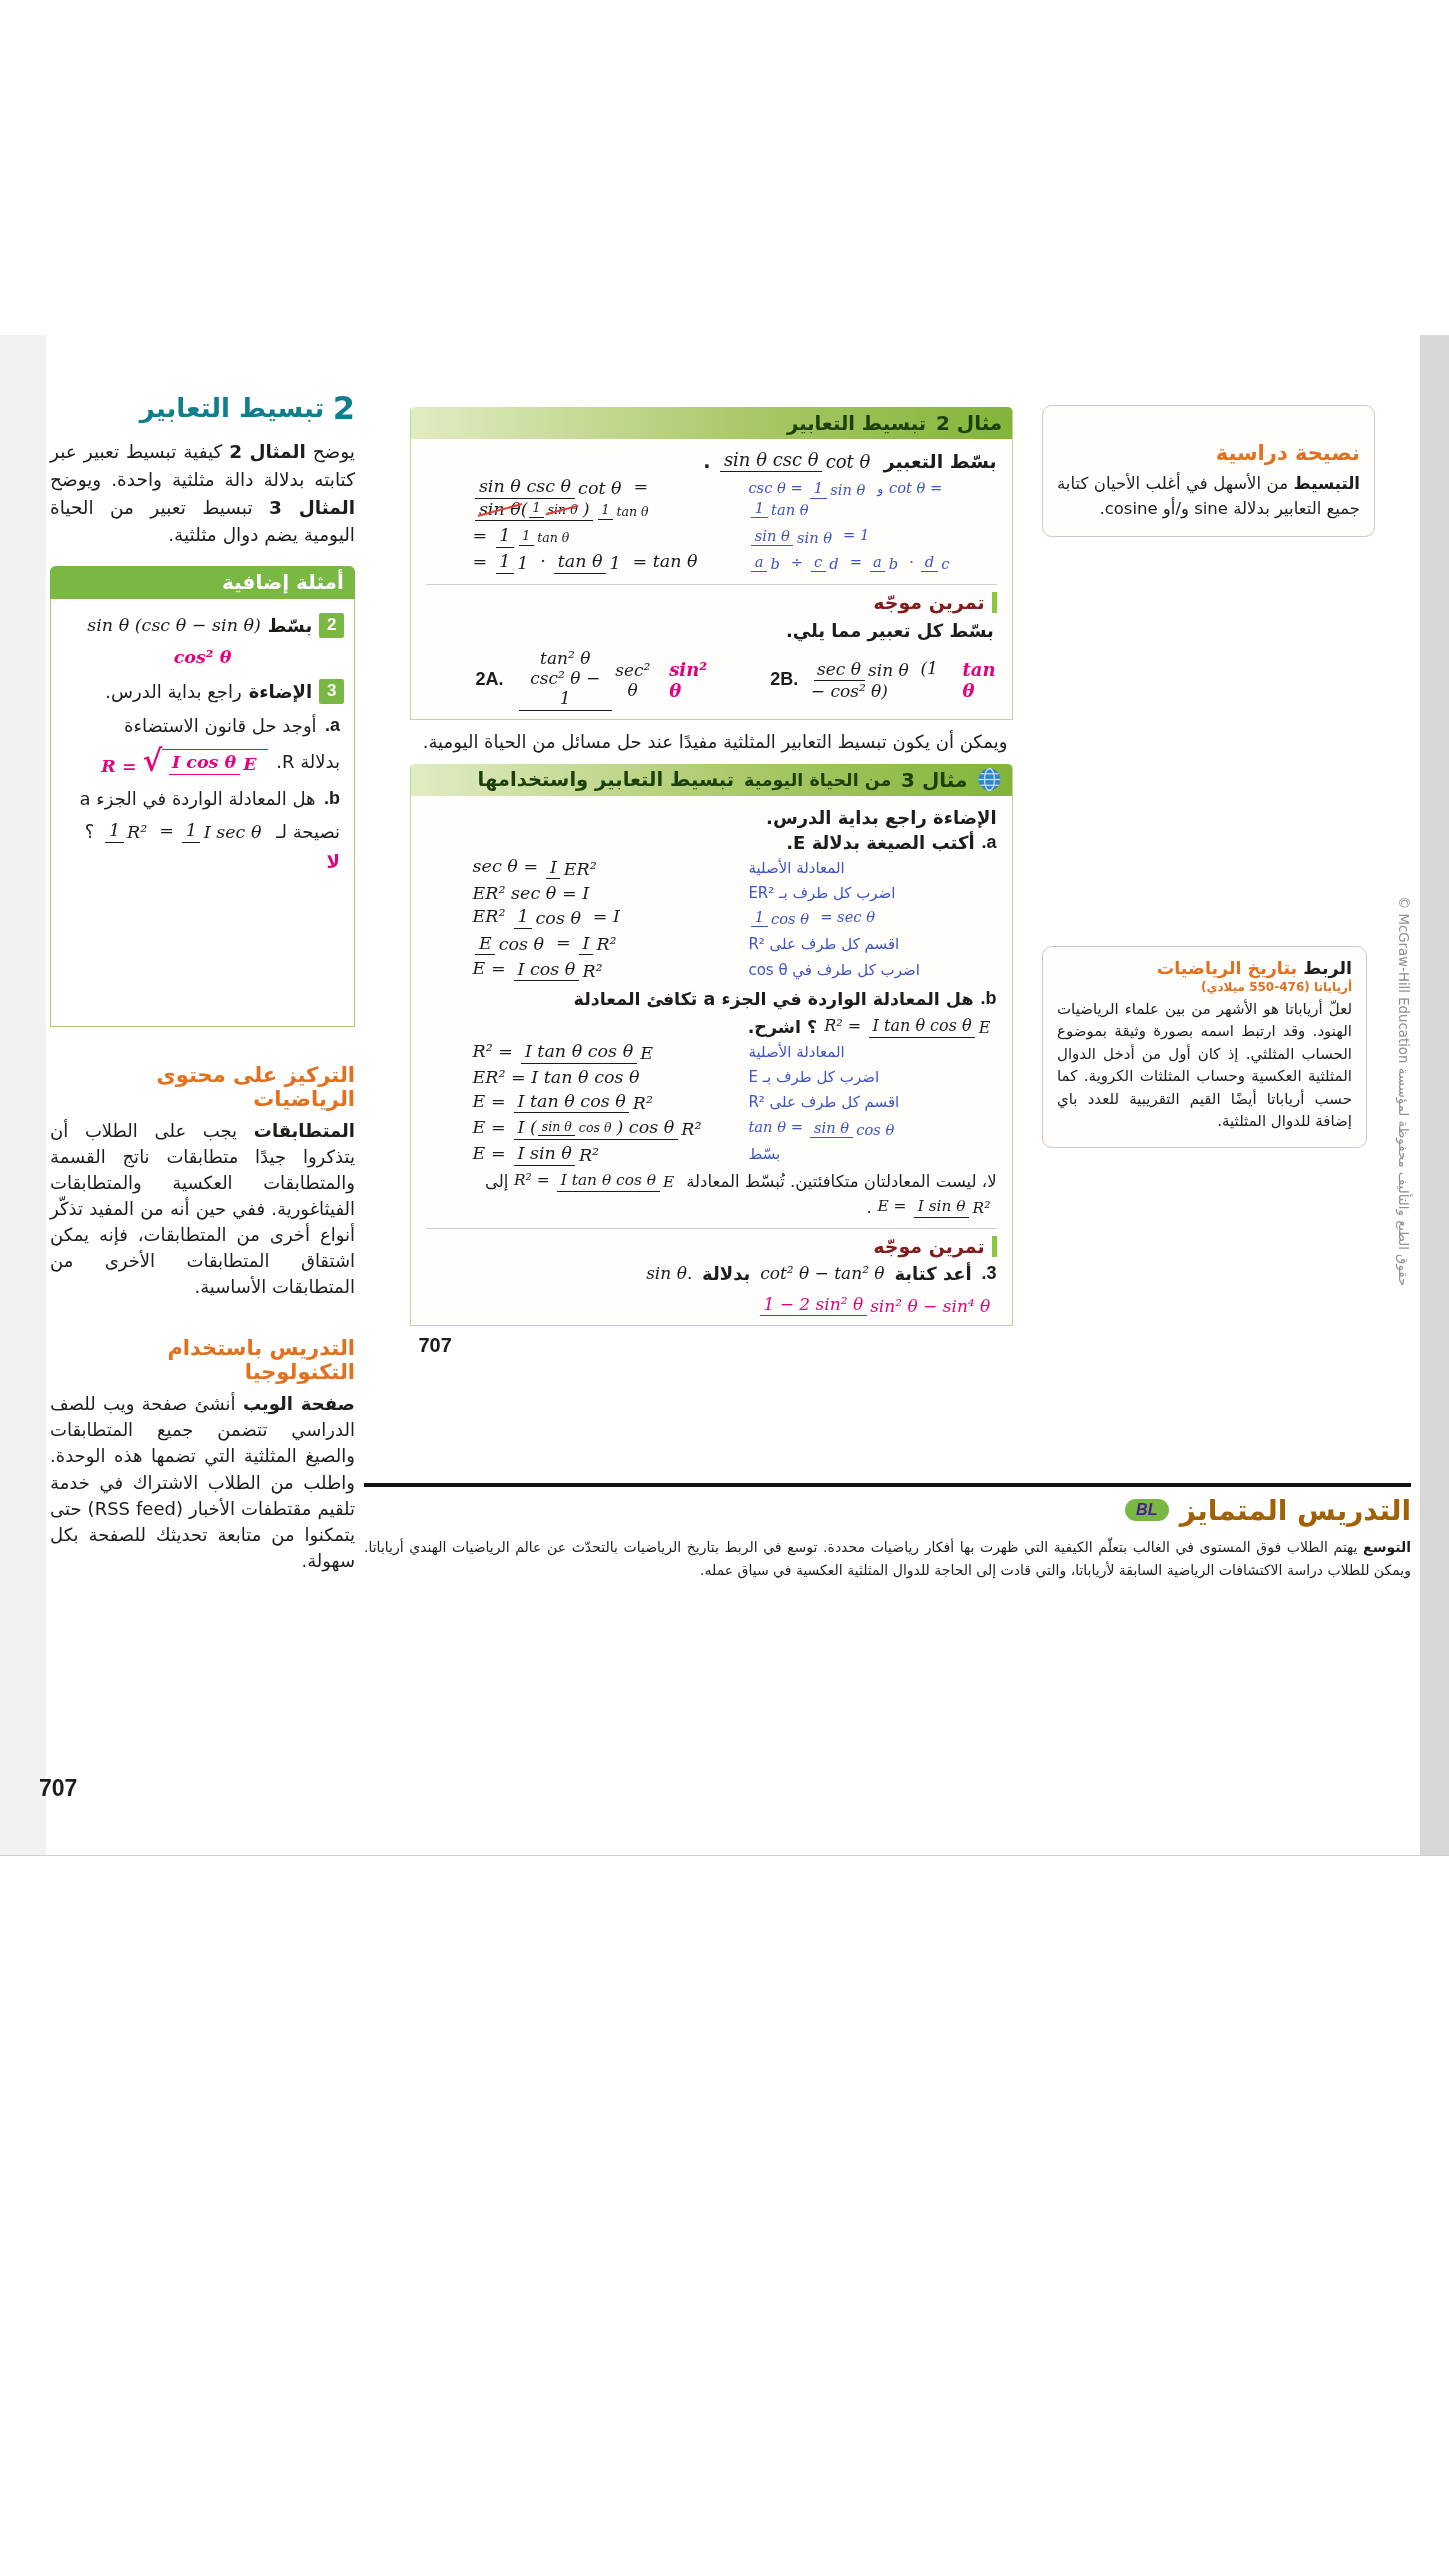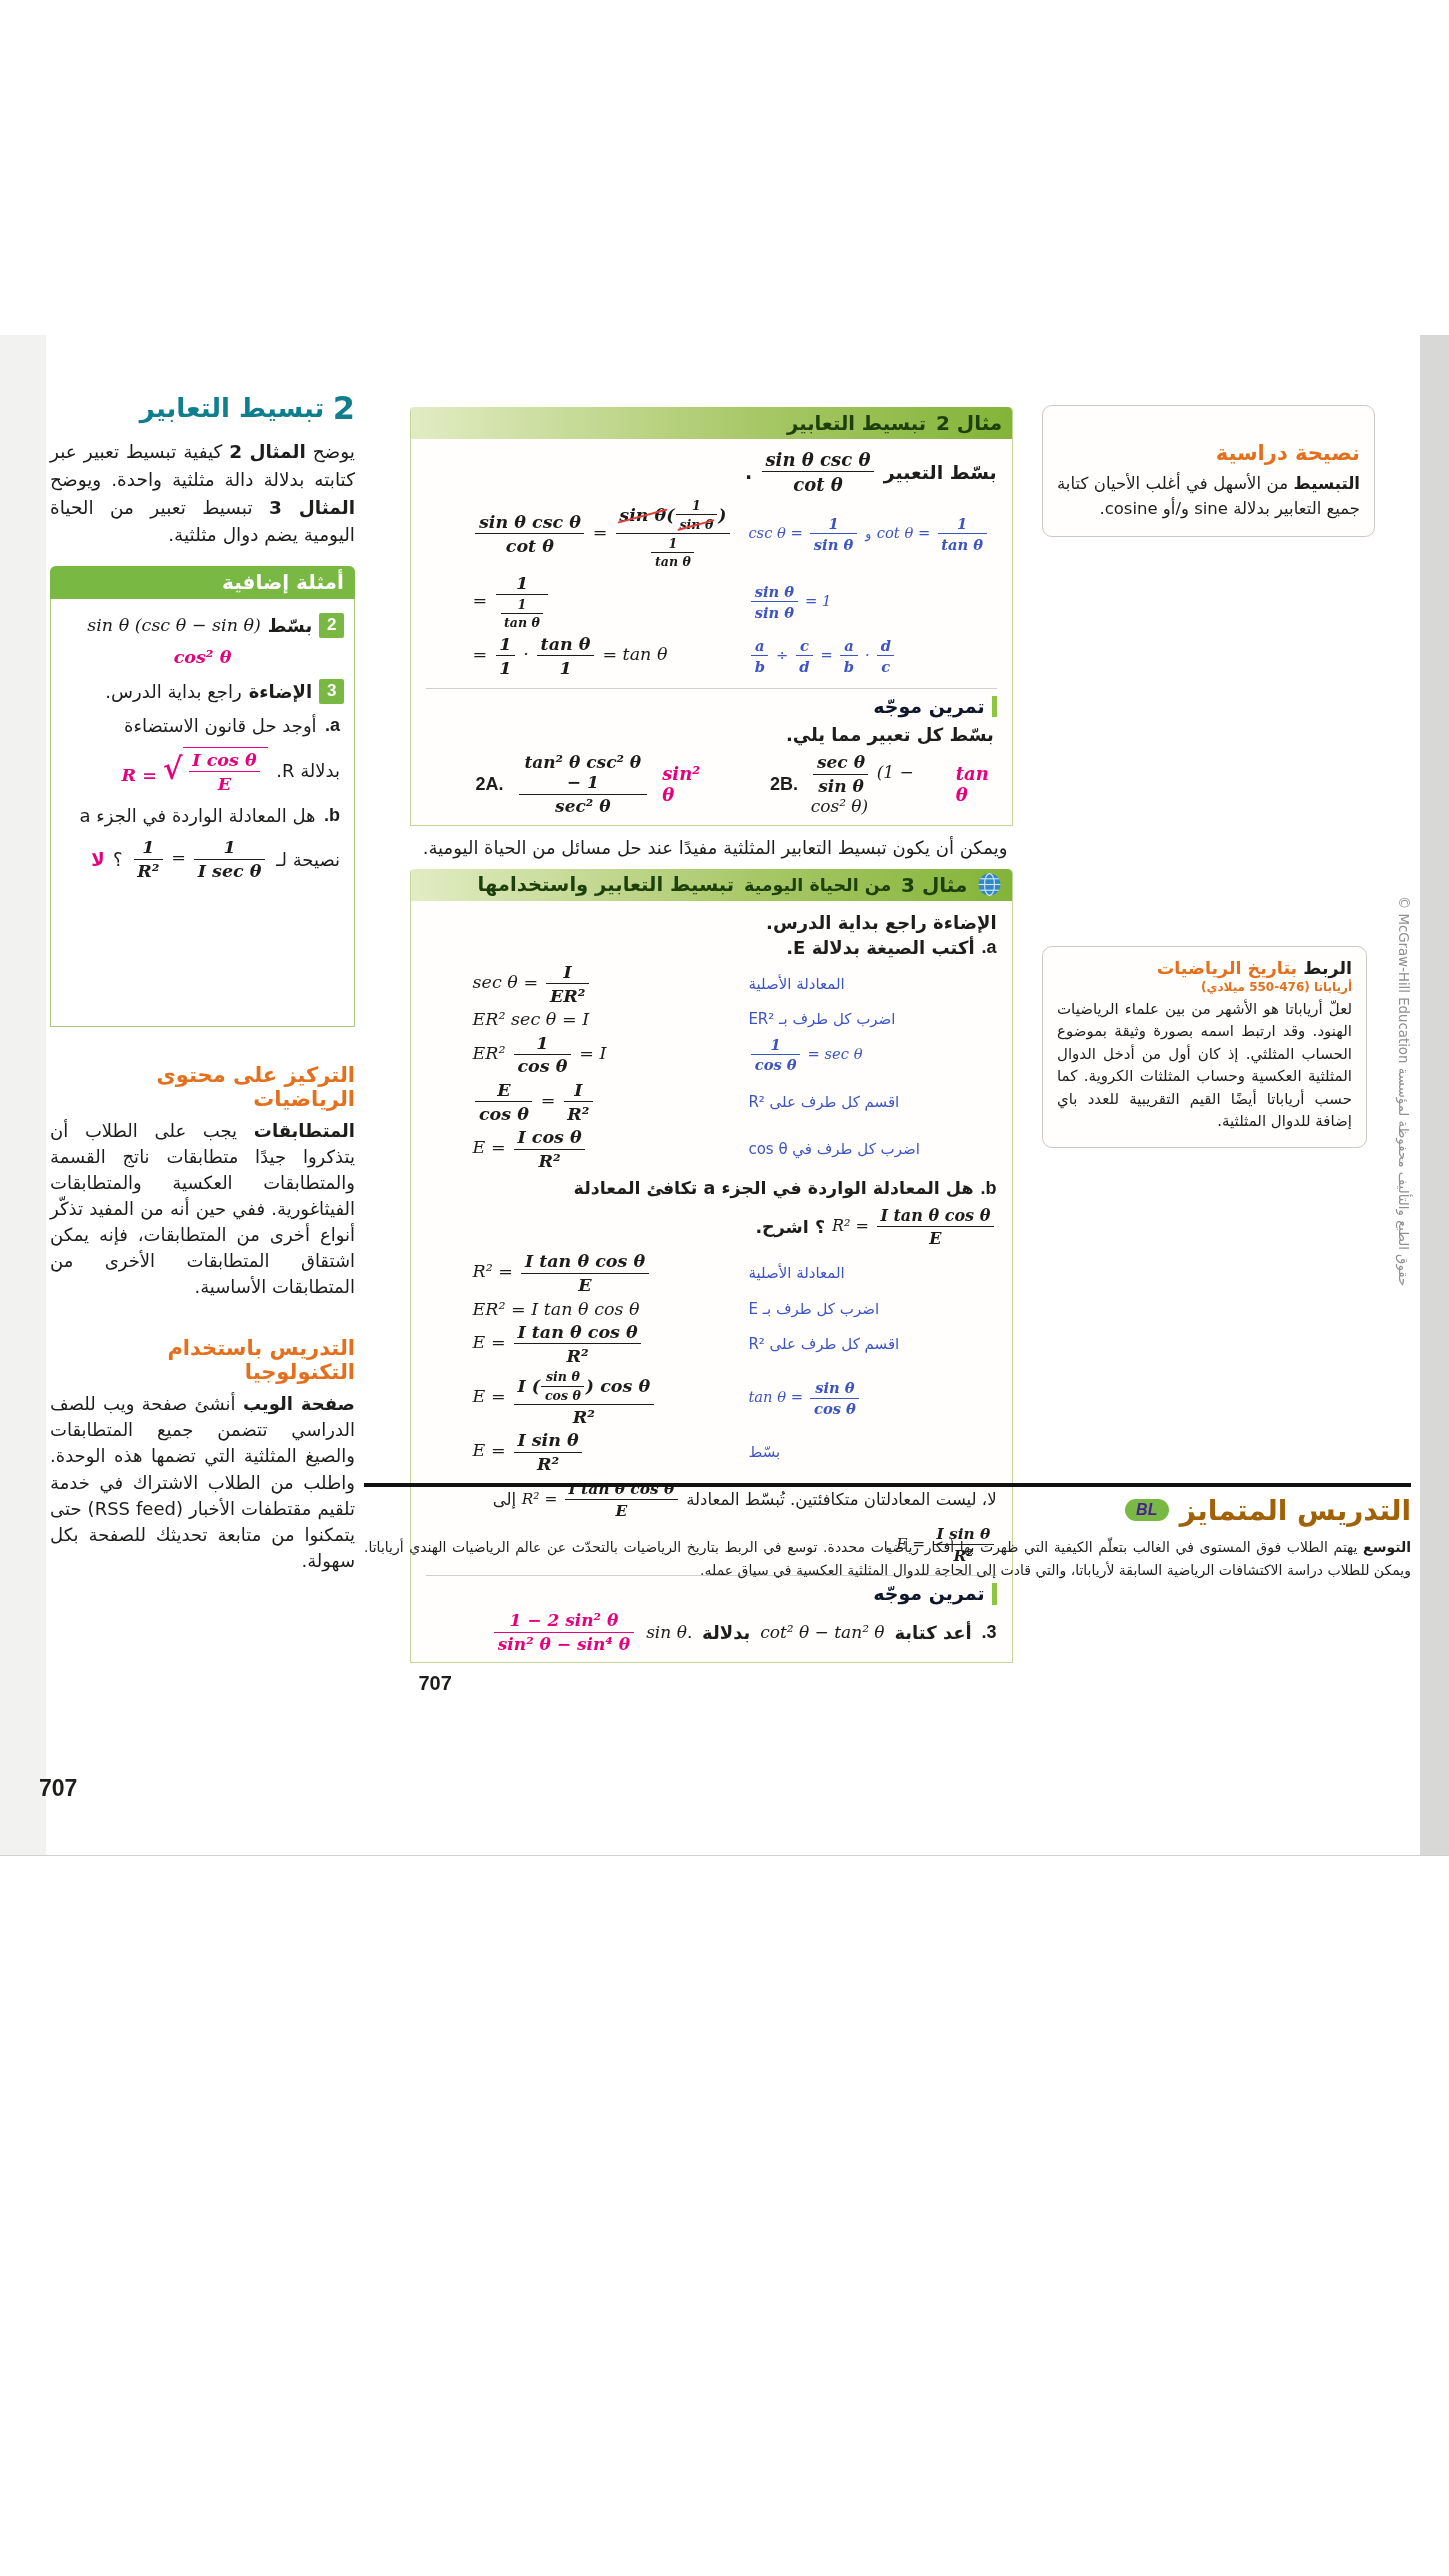--- a/index.html
+++ b/index.html
@@ -7,21 +7,21 @@
             font-family:"DejaVu Sans", sans-serif; color:#1d1d1b; }
 
   
   .strip-left  { position:absolute; top:335px; left:0;      width:46px;  height:1520px; background:#f2f2f0; }
   .strip-right { position:absolute; top:335px; left:1420px; width:29px;  height:1520px; background:#d8d8d6; }
   .bottom-hairline { position:absolute; top:1855px; left:0; width:1449px; height:1.4px; background:#d0d0ce; }
 
   
   .math { font-family:"DejaVu Serif", serif; font-style:italic; direction:ltr; unicode-bidi:isolate; color:#1c1c1c; }
   .math .ar { font-family:"DejaVu Sans",sans-serif; font-style:normal; direction:rtl; unicode-bidi:isolate; margin:0 5.6px; font-size:.85em; }
-  .fr { display:inline-flex; flex-direction:column; vertical-align:middle; margin:0 2.8px; text-align:center;font-weight:bold; }
+  .fr { display:inline-flex; flex-direction:row; align-items:center; vertical-align:middle; margin:0 2.8px; text-align:center; }
   .fr .n { display:inline-flex; align-items:center; justify-content:center; padding:0 3.5px 1.4px; border-bottom:1.4px solid currentColor; }
   .fr .d { display:inline-flex; align-items:center; justify-content:center; padding:1.4px 3.5px 0; }
   .fr .fr { font-size:.72em; margin:0 1.4px; }
   .cancel { position:relative; display:inline-block; }
   .cancel::after { content:''; position:absolute; left:-2.1px; right:-2.1px; top:48%; height:2.1px; background:#e04038; transform:rotate(-15deg); border-radius:1.4px; }
   .sqrt { display:inline-flex; align-items:center; }
   .sqrt .rad { font-style:normal; font-size:1.7em; line-height:1; transform:translateY(-0.7px); }
   .sqrt .sqb { border-top:1.8px solid currentColor; padding:2.1px 4.9px 0 3.5px; display:inline-flex; align-items:center; }
   .mag { color:#e5007d; }
 
@@ -56,21 +56,21 @@
   .exbody { padding:5.6px 12.6px 8.4px; }
   .prompt { direction:rtl; display:flex; align-items:center; gap:7px; font-size:19px; font-weight:bold; margin:4.2px 2.8px 1.4px; }
   .prompt .math { font-weight:normal; font-size:18px; }
   .eqrow { display:grid; grid-template-columns:273px 1fr; align-items:center; direction:ltr; padding-left:49px; margin:3.5px 0; }
   .eq { font-size:17.5px; }
   .why { font-size:15px; color:#3d54c5; direction:rtl; text-align:left; padding-left:2.8px; }
   .mathwhy { direction:ltr; font-size:14.7px; color:#3d54c5 !important; }
   .mathwhy * { color:#3d54c5; }
   .guided { margin:9.8px 2.8px 0; border-top:1.4px solid #cfcfcb; padding-top:7px; }
   .ghead { display:flex; direction:rtl; }
-  .glabel { font-size:19px; font-weight:bold; color:#0f172a; border-right:5.6px solid #8cc63e; padding-right:7px; line-height:1.15; }
+  .glabel { font-size:19px; font-weight:bold; color:#7f1d1d; border-right:5.6px solid #8cc63e; padding-right:7px; line-height:1.15; }
   .ginstr { direction:rtl; font-weight:bold; font-size:18px; margin:7px 2.8px 0; }
   .gitems { display:flex; align-items:center; gap:63px; padding-left:49px; margin-top:7px; direction:ltr; }
   .gitem { display:flex; align-items:center; gap:12.6px; }
   .glab { font-family:"Liberation Sans",sans-serif; font-weight:bold; font-size:18px; }
   .gitem .math { font-size:17px; }
   .gans { font-family:"DejaVu Serif",serif; font-style:italic; font-weight:bold; color:#e5007d; font-size:18px; direction:ltr; }
   .bridge { direction:rtl; text-align:right; font-size:18px; margin:11.2px 5.6px 11.2px; }
   .exlead { direction:rtl; font-size:18px; font-weight:bold; margin:5.6px 2.8px 0; }
   .partlabel { direction:rtl; display:flex; gap:7px; align-items:center; font-size:18px; font-weight:bold; margin:4.2px 2.8px 0; }
   .bprompt { direction:rtl; display:flex; flex-wrap:wrap; gap:7px; align-items:center; font-size:17.5px; font-weight:bold; margin:7px 2.8px 0; }

